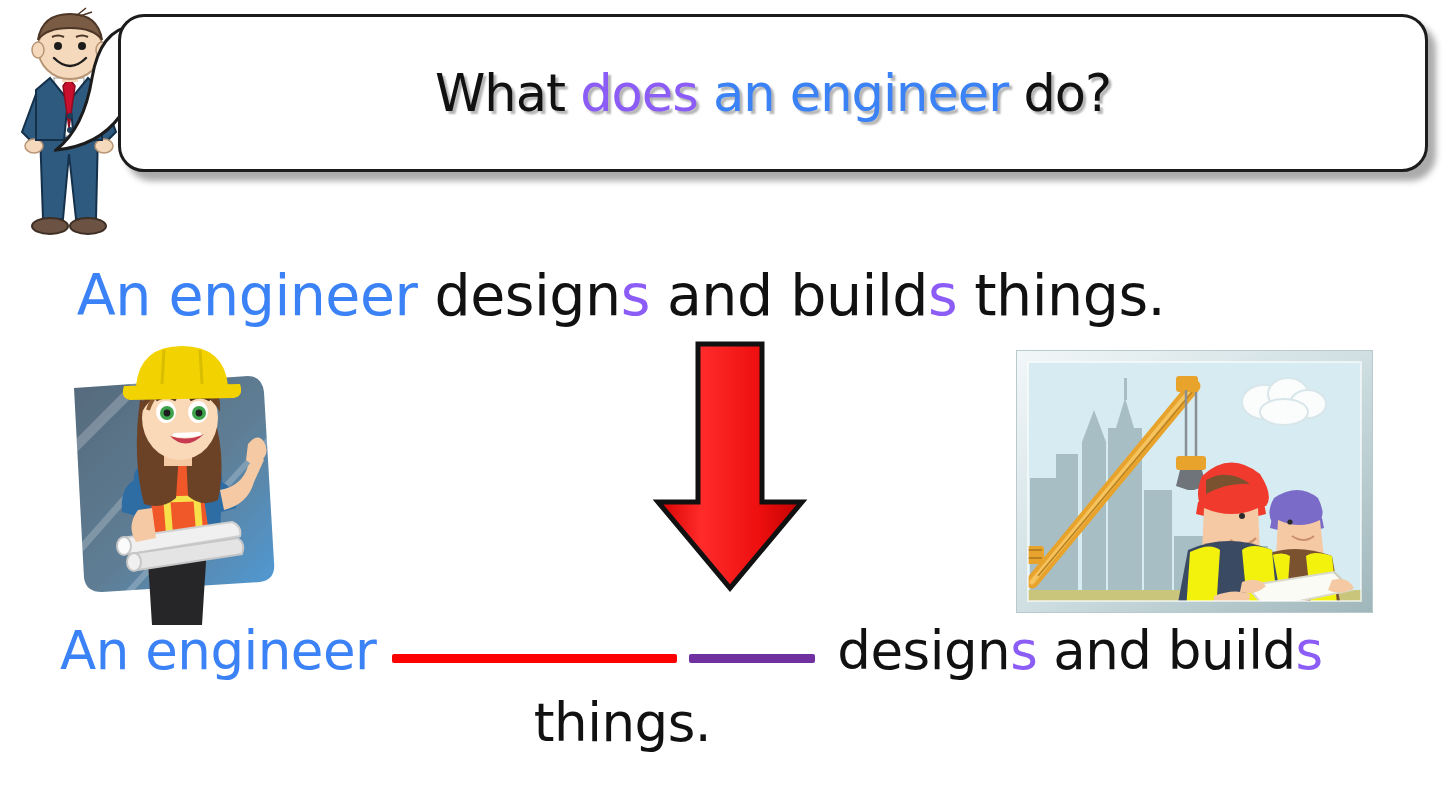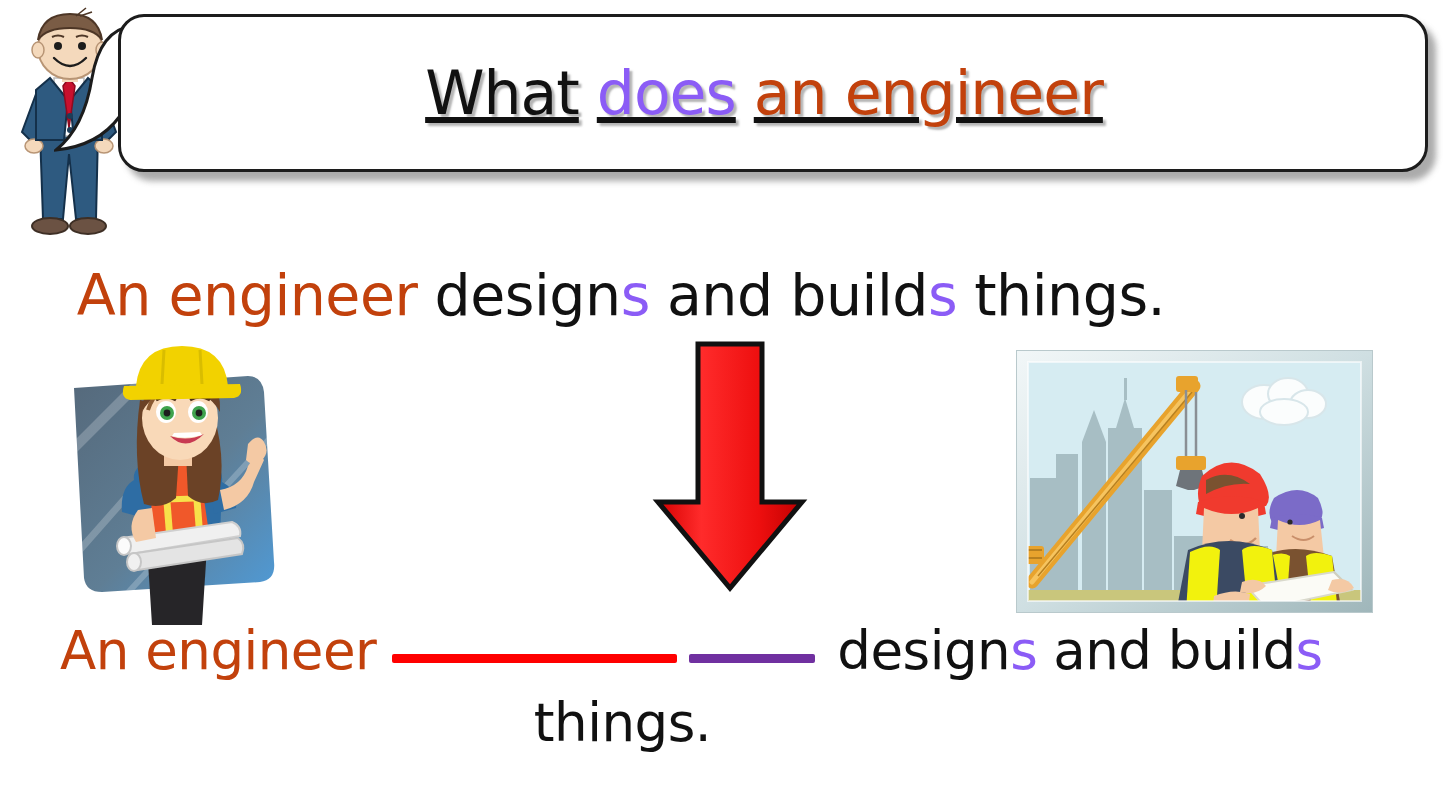--- a/index.html
+++ b/index.html
@@ -68,34 +68,33 @@
     position: absolute;
     left: 0;
     top: 0;
     width: 100%;
     height: 100%;
     display: flex;
     align-items: center;
     justify-content: center;
     white-space: nowrap;
     font-family: "DejaVu Sans", sans-serif;
-    font-size: 60px;
+    font-size: 51px;
     font-weight: 400;
     letter-spacing: -1px;
     color: #111111;
     text-shadow: 3px 3px 2px rgba(120,120,120,.55);
-    text-decoration: underline;
   }
   .title-text span { display: inline; }
   .w-space { width: .30em; display: inline-block; }
 
   
   .c-black  { color: #111111; }
   .c-blue   { color: #8b5cf6; }
-  .c-green  { color: #c2410c; }
+  .c-green  { color: #3b82f6; }
 
   
   .sentence1 {
     position: absolute;
     left: 0;
     top: 262px;
     width: 1242px;
     text-align: center;
     white-space: nowrap;
     font-family: "DejaVu Sans", sans-serif;
@@ -221,20 +220,21 @@
       <path d="M78 10 L78 94" stroke="#ffffff" stroke-width="7"></path>
     </svg>
     <div class="bubble-body"></div>
     <div class="title-text">
       <span class="c-black">What</span>
         <span class="w-space"></span>
         <span class="c-blue">does</span>
         <span class="w-space"></span>
         <span class="c-green">an engineer</span>
         <span class="w-space"></span>
+        <span class="c-black">do?</span>
     </div>
   </div>
 
   <div class="sentence1">
     <span class="c-green">An engineer</span><span class="w-space"></span><span class="c-black">design</span><span class="c-blue">s</span><span class="w-space"></span><span class="c-black">and build</span><span class="c-blue">s</span><span class="w-space"></span><span class="c-black">things.</span>
   </div>
 
   <svg class="engineer-fig" viewBox="0 0 250 285">
     <defs>
       <linearGradient id="panelGrad" x1="0" y1="0" x2="1" y2="1">

